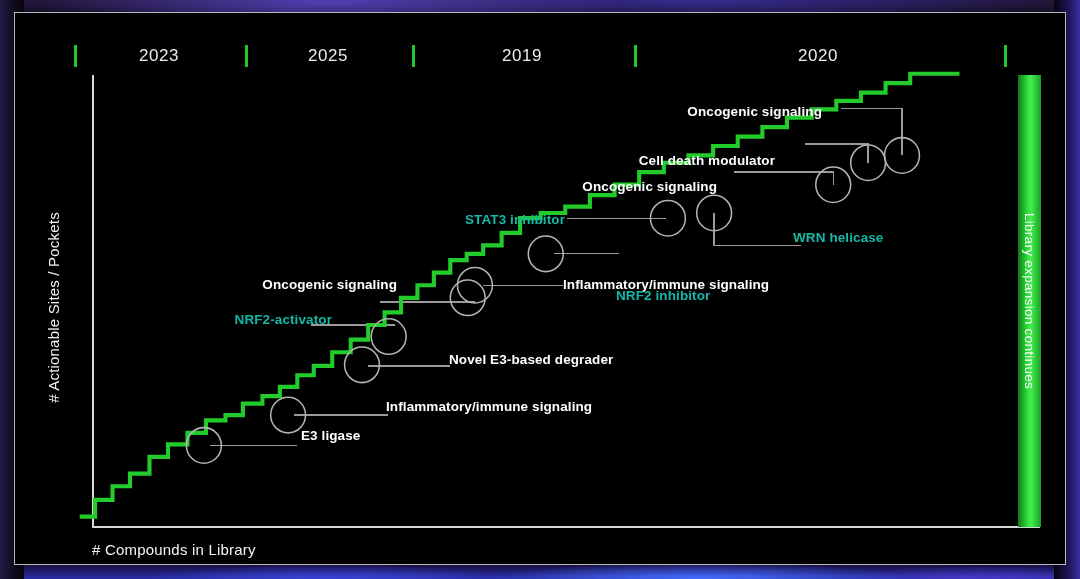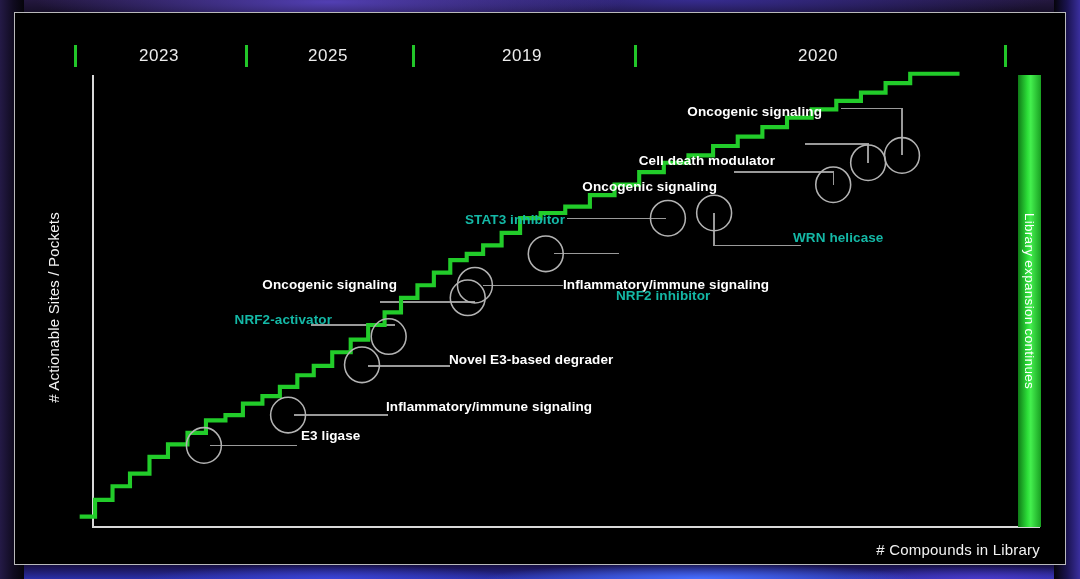--- a/index.html
+++ b/index.html
@@ -30,21 +30,21 @@
         background:#000;border:1px solid #b9b9bb;box-sizing:border-box;}
 
   
   .axis{position:absolute;background:#d8d8d8;}
   #y-axis{left:77px;top:62px;width:2px;height:452px;}
   #x-axis{left:77px;top:513px;width:948px;height:2px;}
 
   .axis-label{position:absolute;color:#f2f2f2;font-size:15px;letter-spacing:.2px;white-space:nowrap;}
   #y-axis-label{left:-92px;top:286px;width:260px;text-align:center;
                 transform:rotate(-90deg);transform-origin:center center;}
-  #x-axis-label{left:77px;top:528px;width:948px;text-align:right;}
+  #x-axis-label{left:77px;top:528px;width:948px;text-align:left;}
 
   
   .tick{position:absolute;top:32px;width:3px;height:22px;background:#22c629;}
   .year{position:absolute;top:33px;color:#ececec;font-size:17px;letter-spacing:.5px;
         transform:translateX(-50%);white-space:nowrap;}
 
   
   #plot{position:absolute;left:0;top:0;width:1080px;height:579px;}
 
   

